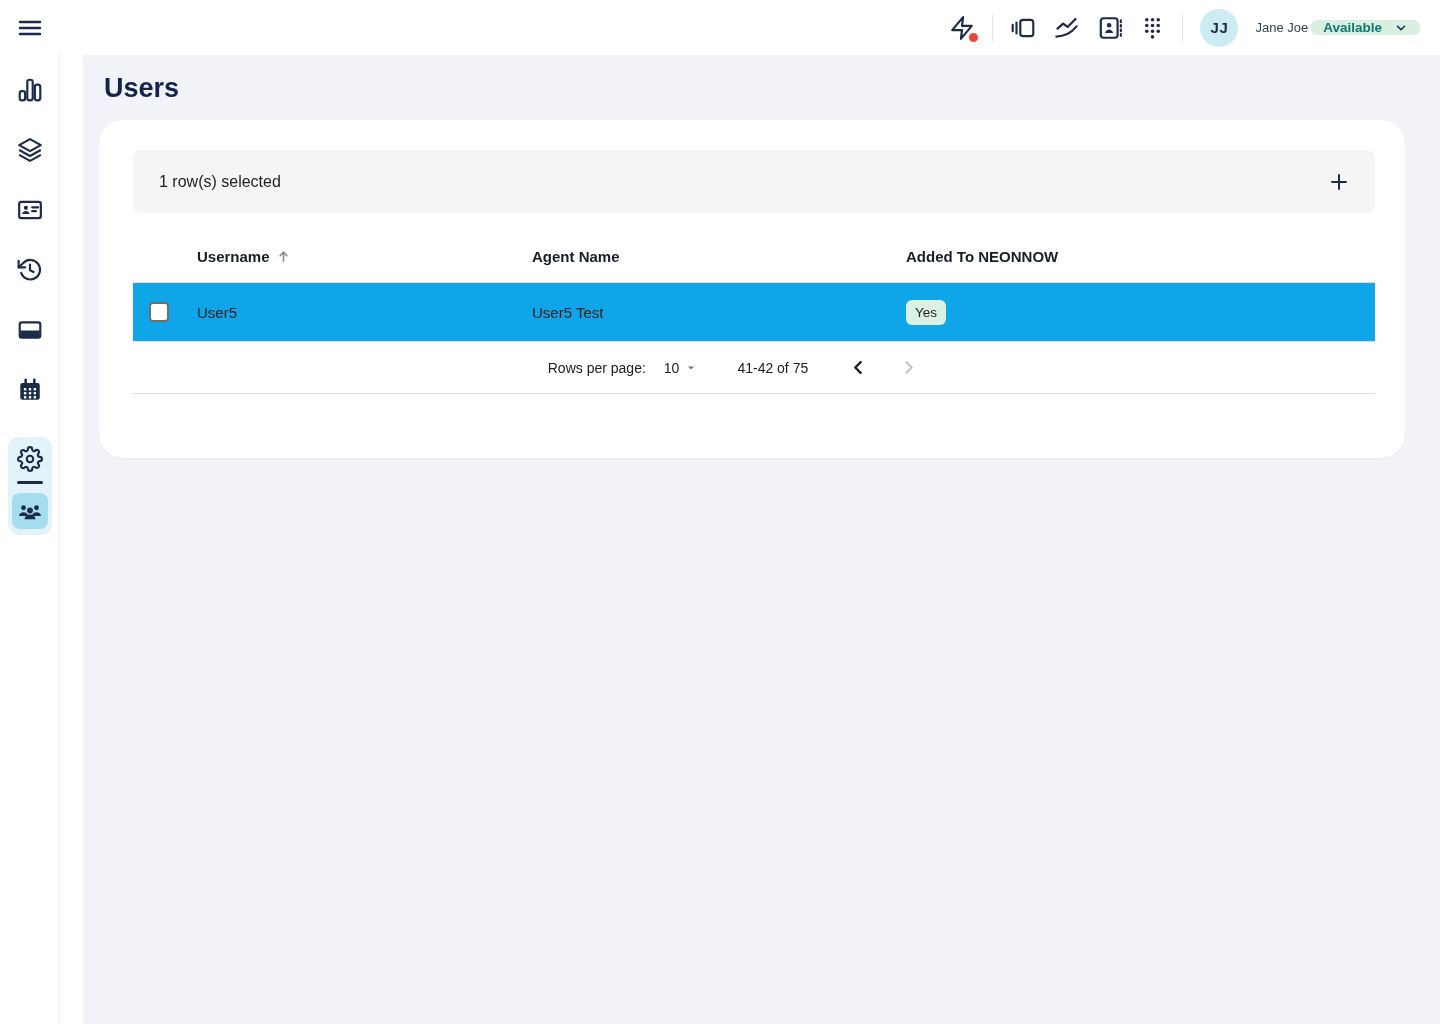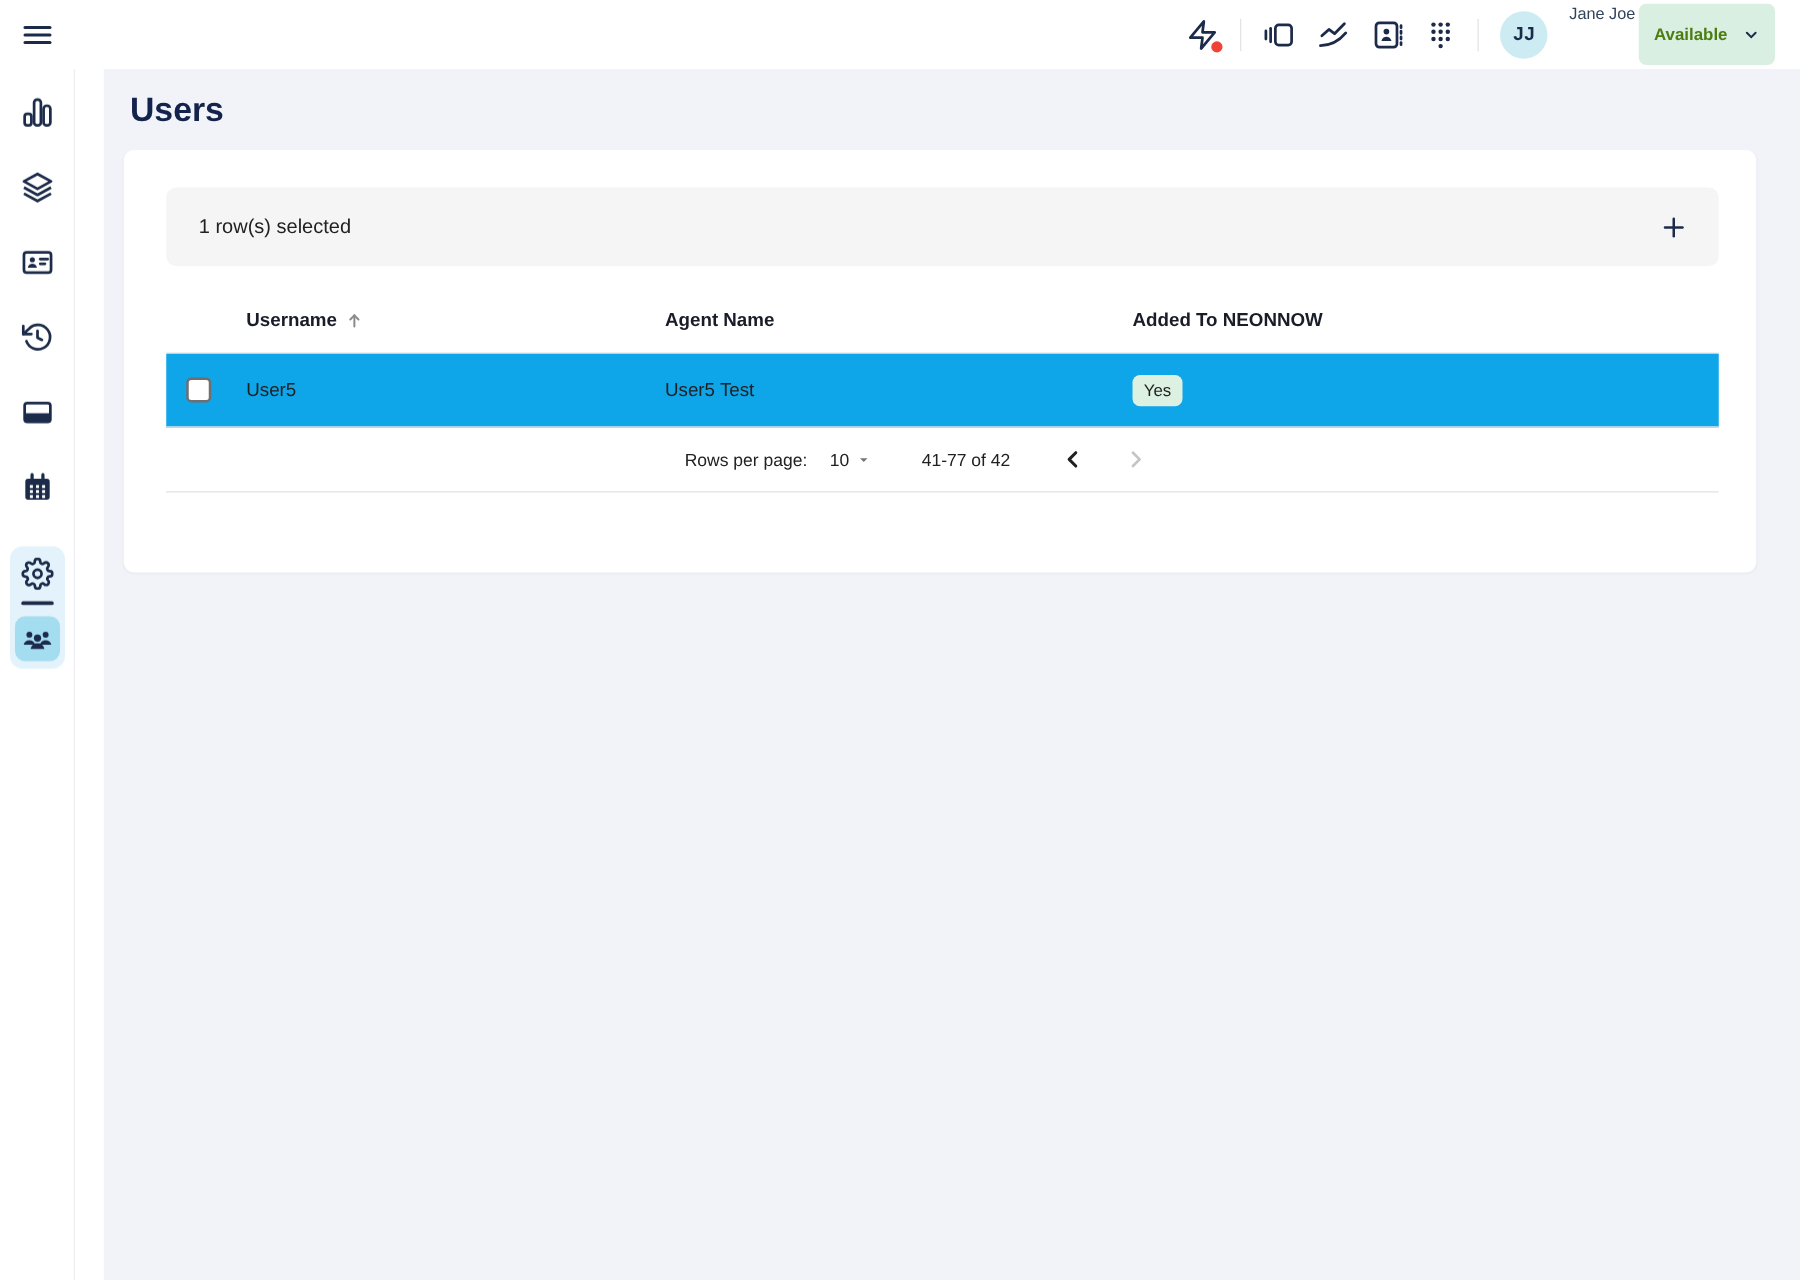--- a/index.html
+++ b/index.html
@@ -8,33 +8,33 @@
   
   .topbar { position:fixed; top:0; left:0; right:0; height:55px; background:#fff; display:flex; align-items:center; justify-content:space-between; padding:0 20px 0 16px; z-index:10; }
   .icon-btn { background:none; border:none; cursor:pointer; display:flex; align-items:center; justify-content:center; padding:0; position:relative; }
   .icon-btn svg { display:block; }
   .tb-right { display:flex; align-items:center; gap:17px; }
   .vdivider { width:1px; height:26px; background:#e4e4e8; }
   .notif-dot { position:absolute; right:-3px; bottom:-1px; width:9px; height:9px; border-radius:50%; background:#ee4437; }
   .avatar { width:38px; height:38px; border-radius:50%; background:#cdebf3; color:#1c2b4a; font-weight:bold; font-size:15px; display:flex; align-items:center; justify-content:center; letter-spacing:.5px; }
   .user-meta { display:flex; flex-direction:row; align-items:flex-start; gap:3px; }
   .user-name { font-size:13px; color:#32435c; }
-  .status-pill { display:flex; align-items:center; gap:12px; background:#d8efe2; border:none; border-radius:6px; padding:17px 12px; font-family:inherit; font-size:13.5px; font-weight:bold; color:#4d7c0f; cursor:pointer; }
+  .status-pill { display:flex; align-items:center; gap:12px; background:#d8efe2; border:none; border-radius:6px; padding:0 12px; font-family:inherit; font-size:13.5px; font-weight:bold; color:#0f766e; cursor:pointer; }
 
   
   .sidebar { position:fixed; top:55px; left:0; bottom:0; width:60px; background:#fff; border-right:1px solid #ededf1; display:flex; flex-direction:column; align-items:center; padding-top:22px; z-index:9; }
   .side-btn { margin-bottom:34px; }
   .settings-group { width:44px; background:#e4f3fb; border-radius:10px; display:flex; flex-direction:column; align-items:center; padding:9px 0 6px; margin-top:0; }
   .group-divider { width:26px; height:2.5px; border-radius:2px; background:#1c2b4a; margin:9px 0; }
   .active-tile { width:36px; height:36px; border-radius:8px; background:#a5ddf0; display:flex; align-items:center; justify-content:center; }
 
   
   .main { margin-left:83px; margin-top:55px; min-height:calc(1024px - 55px); background:#f1f3f8; padding:17px 35px 40px 16px; }
   .page-title { font-size:27px; font-weight:bold; color:#14234b; margin-left:5px; line-height:32px; }
-  .card { margin-top:16px; background:#fff; border-radius:8px; padding:30px 30px 64px 34px; box-shadow:0 1px 2px rgba(16,24,40,.04); }
+  .card { margin-top:16px; background:#fff; border-radius:24px; padding:30px 30px 64px 34px; box-shadow:0 1px 2px rgba(16,24,40,.04); }
 
   .toolbar { height:63px; background:#f5f5f6; border-radius:8px; display:flex; align-items:center; justify-content:space-between; padding:0 24px 0 26px; }
   .toolbar-text { font-size:16px; color:#212121; }
 
   .table { margin-top:17px; }
   .trow { display:flex; align-items:center; }
   .thead { height:53px; font-size:15px; font-weight:bold; color:#181d27; border-bottom:1px solid #e1e1e4; }
   .tbody-row { height:59px; font-size:15px; color:#212121; border-bottom:1px solid #e1e1e4; background:#0ea5e9; }
   .tbody-row.selected { background:#b3e4f5; }
   .col-check { width:64px; display:flex; align-items:center; padding-left:16px; }
@@ -265,21 +265,21 @@
       </div>
 
       <div class="pagination">
         <span class="rpp-label">Rows per page:</span>
         <button class="rpp-select">
           <span>10</span>
           <svg width="12" height="12" viewBox="0 0 16 16" fill="#757575">
             <path d="M4 6l4 4 4-4z"></path>
           </svg>
         </button>
-        <span class="range-text">41-77 of 42</span>
+        <span class="range-text">41-42 of 75</span>
         <span class="page-nav">
           <button class="nav-btn">
             <svg width="17" height="17" viewBox="0 0 16 16" fill="none" stroke="#212121" stroke-width="2.3" stroke-linecap="round" stroke-linejoin="round">
               <polyline points="10 3 5 8 10 13"></polyline>
             </svg>
           </button>
           <button class="nav-btn">
             <svg width="17" height="17" viewBox="0 0 16 16" fill="none" stroke="#c4c4c4" stroke-width="2" stroke-linecap="round" stroke-linejoin="round">
               <polyline points="6 3 11 8 6 13"></polyline>
             </svg>

